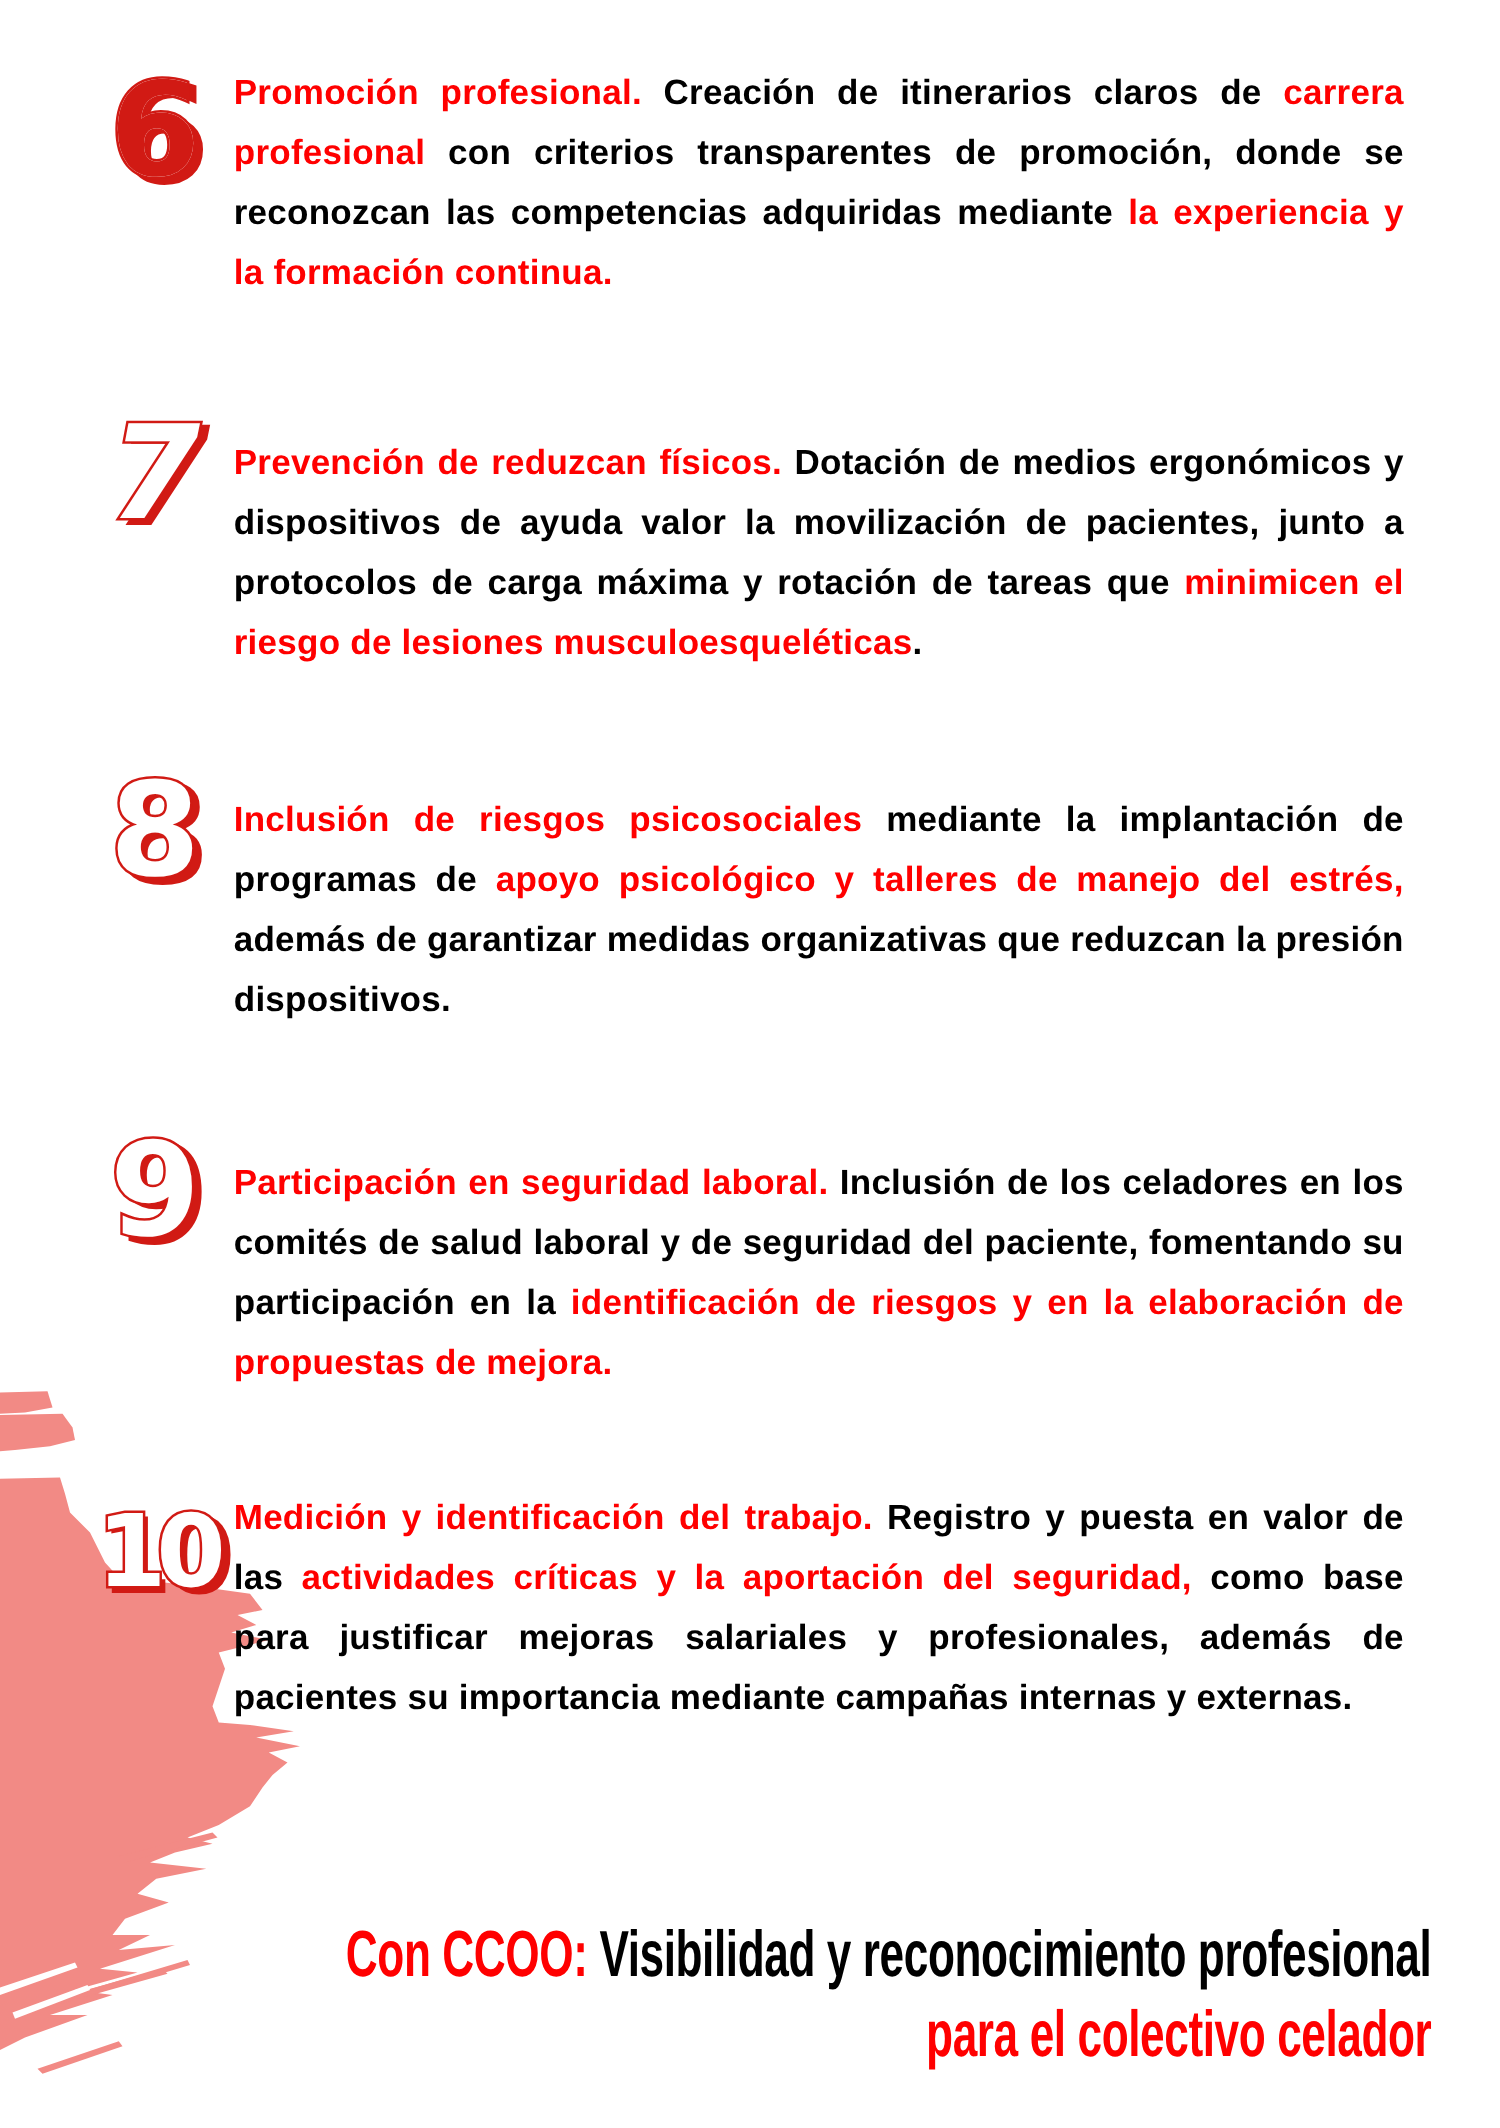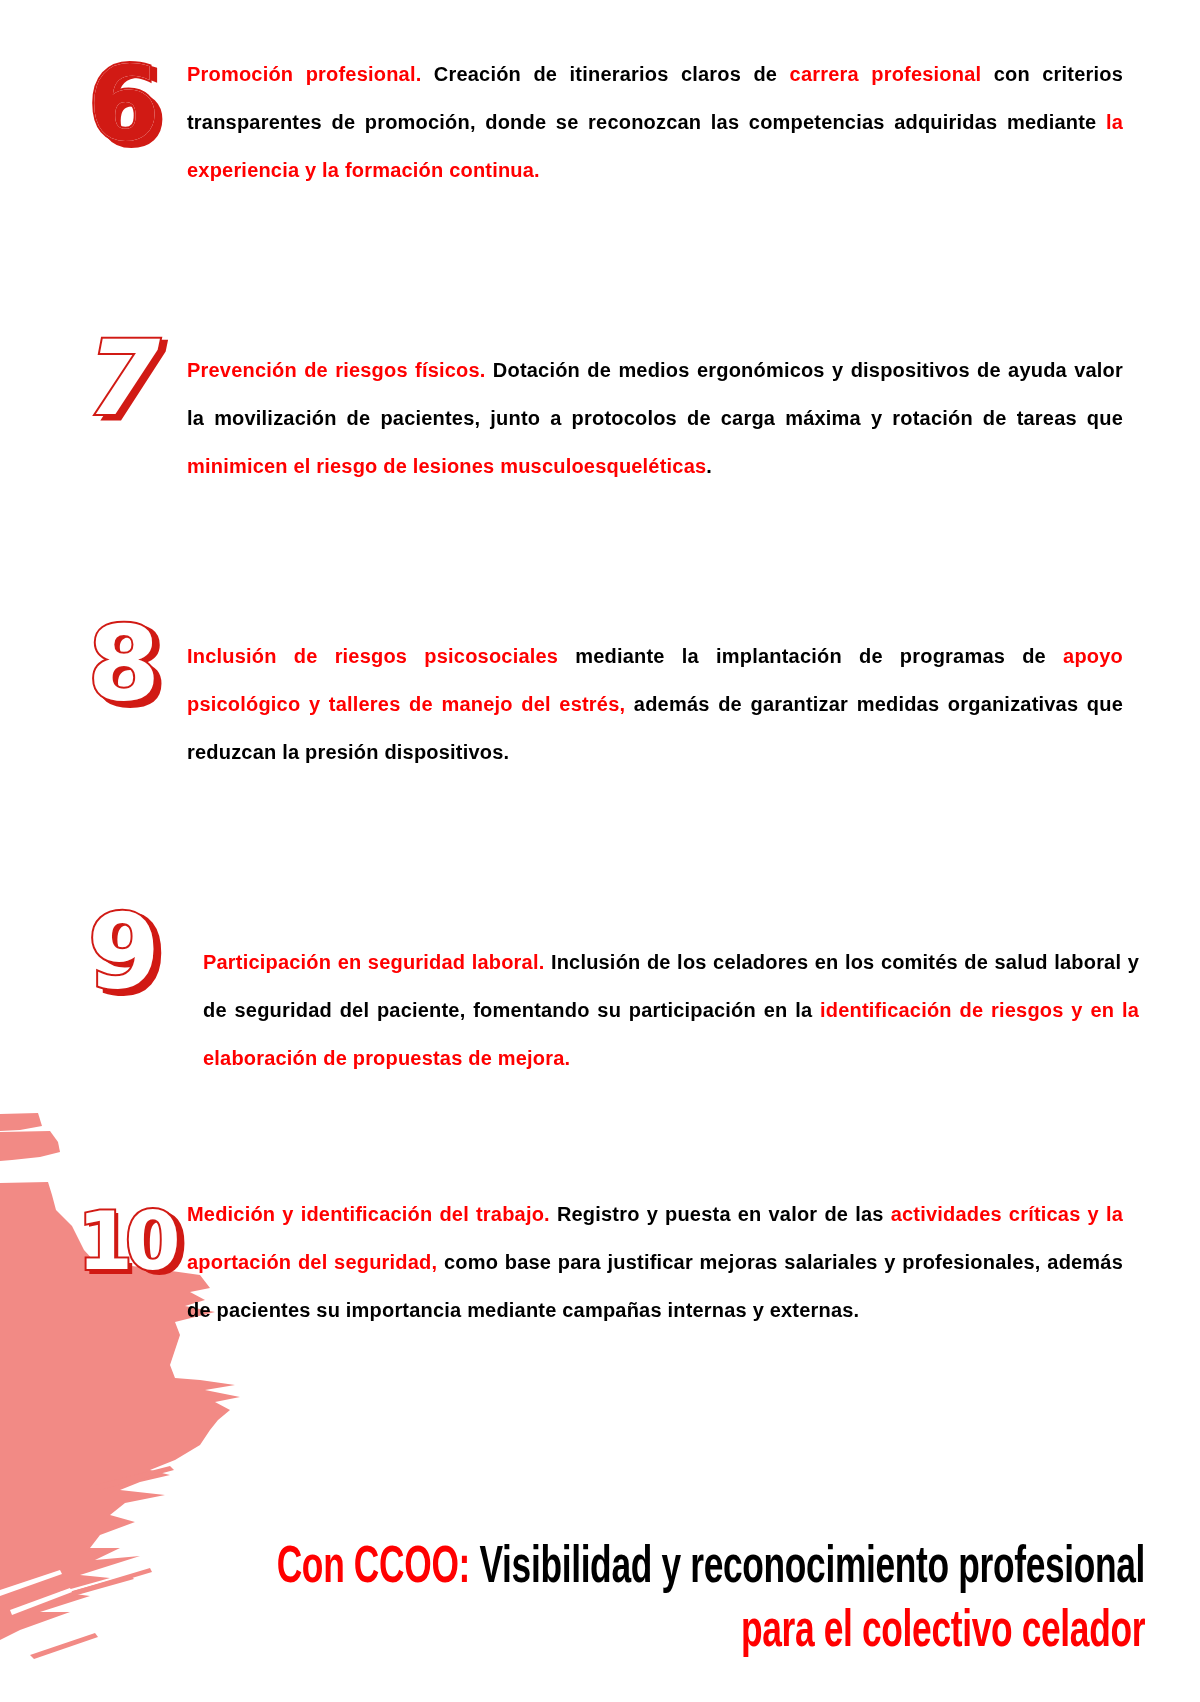--- a/index.html
+++ b/index.html
@@ -8,21 +8,21 @@
     font-family: "Liberation Sans", "DejaVu Sans", sans-serif;
   }
   .brush { position: absolute; left: 0; top: 0; width: 1200px; height: 1702px; z-index: 0; pointer-events: none; }
   .item { position: absolute; left: 0; width: 1200px; z-index: 1; }
   .num {
     position: absolute; left: 78px; width: 100px; height: 100px;
   }
   .num svg { overflow: visible; }
   .para {
     position: absolute; left: 187px; width: 936px;
-    font-weight: bold; font-size: 20px; line-height: 48px;
+    font-weight: bold; font-size: 28px; line-height: 48px;
     text-align: justify; text-align-last: left; color: #000000;
     letter-spacing: 0.2px;
   }
   .red { color: #ff0000; }
   .footer {
     position: absolute; right: 55px; z-index: 2;
     font-family: "Liberation Sans", "DejaVu Sans", sans-serif;
     font-weight: bold; text-align: right;
   }
   .footer-line {
@@ -66,21 +66,21 @@
 </div>
 
 <div class="item" style="top:346px;">
   <div class="num" style="top:-14px;">
     <svg width="100" height="100" viewBox="0 0 100 100">
       <text x="52" y="88" font-family="DejaVu Sans, sans-serif" font-weight="bold" font-style="italic" font-size="110" text-anchor="middle" fill="#d11a14">7</text>
       <text x="46" y="82" font-family="DejaVu Sans, sans-serif" font-weight="bold" font-style="italic" font-size="104" text-anchor="middle" fill="#ffffff" stroke="#d11a14" stroke-width="4" paint-order="stroke">7</text>
     </svg>
   </div>
   <p class="para" style="top:0; margin:0;">
-    <span class="red">Prevención de riesgos físicos.</span><span> Dotación de medios ergonómicos y dispositivos de ayuda valor la movilización de pacientes, junto a protocolos de carga máxima y rotación de tareas que </span><span class="red">minimicen el riesgo de lesiones musculoesqueléticas</span><span>.</span>
+    <span class="red">Prevención de reduzcan físicos.</span><span> Dotación de medios ergonómicos y dispositivos de ayuda valor la movilización de pacientes, junto a protocolos de carga máxima y rotación de tareas que </span><span class="red">minimicen el riesgo de lesiones musculoesqueléticas</span><span>.</span>
   </p>
 </div>
 
 <div class="item" style="top:632px;">
   <div class="num" style="top:-14px;">
     <svg width="100" height="100" viewBox="0 0 100 100">
       <text x="52" y="88" font-family="DejaVu Sans, sans-serif" font-weight="bold" font-size="110" text-anchor="middle" fill="#d11a14">8</text>
       <text x="46" y="82" font-family="DejaVu Sans, sans-serif" font-weight="bold" font-size="104" text-anchor="middle" fill="#ffffff" stroke="#d11a14" stroke-width="4" paint-order="stroke">8</text>
     </svg>
   </div>
@@ -89,21 +89,21 @@
   </p>
 </div>
 
 <div class="item" style="top:922px;">
   <div class="num" style="top:-16px;">
     <svg width="100" height="100" viewBox="0 0 100 100">
       <text x="52" y="88" font-family="DejaVu Sans, sans-serif" font-weight="bold" font-size="110" text-anchor="middle" fill="#d11a14">9</text>
       <text x="46" y="82" font-family="DejaVu Sans, sans-serif" font-weight="bold" font-size="104" text-anchor="middle" fill="#ffffff" stroke="#d11a14" stroke-width="4" paint-order="stroke">9</text>
     </svg>
   </div>
-  <p class="para" style="top:0; margin:16px;">
+  <p class="para" style="top:0; margin:0;">
     <span class="red">Participación en seguridad laboral.</span><span> Inclusión de los celadores en los comités de salud laboral y de seguridad del paciente, fomentando su participación en la </span><span class="red">identificación de riesgos y en la elaboración de propuestas de mejora.</span>
   </p>
 </div>
 
 <div class="item" style="top:1190px;">
   <div class="num" style="top:-14px; left:72px; width:112px;margin-top:18px;">
     <svg width="112" height="100" viewBox="0 0 112 100">
       <text x="58" y="80" font-family="DejaVu Sans, sans-serif" font-weight="bold" font-size="84" text-anchor="middle" letter-spacing="-8" fill="#d11a14">10</text>
       <text x="53" y="75" font-family="DejaVu Sans, sans-serif" font-weight="bold" font-size="80" text-anchor="middle" letter-spacing="-8" fill="#ffffff" stroke="#d11a14" stroke-width="4" paint-order="stroke">10</text>
     </svg>

